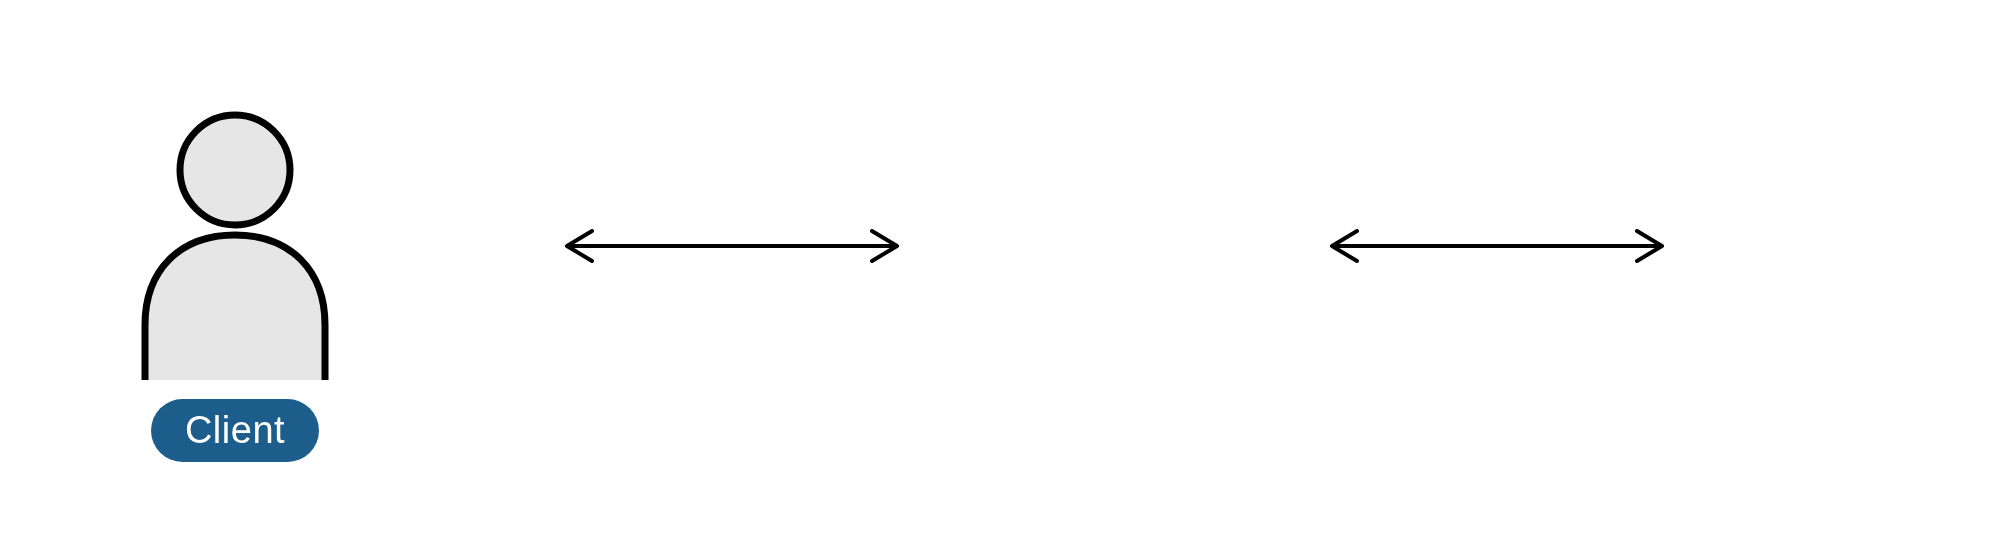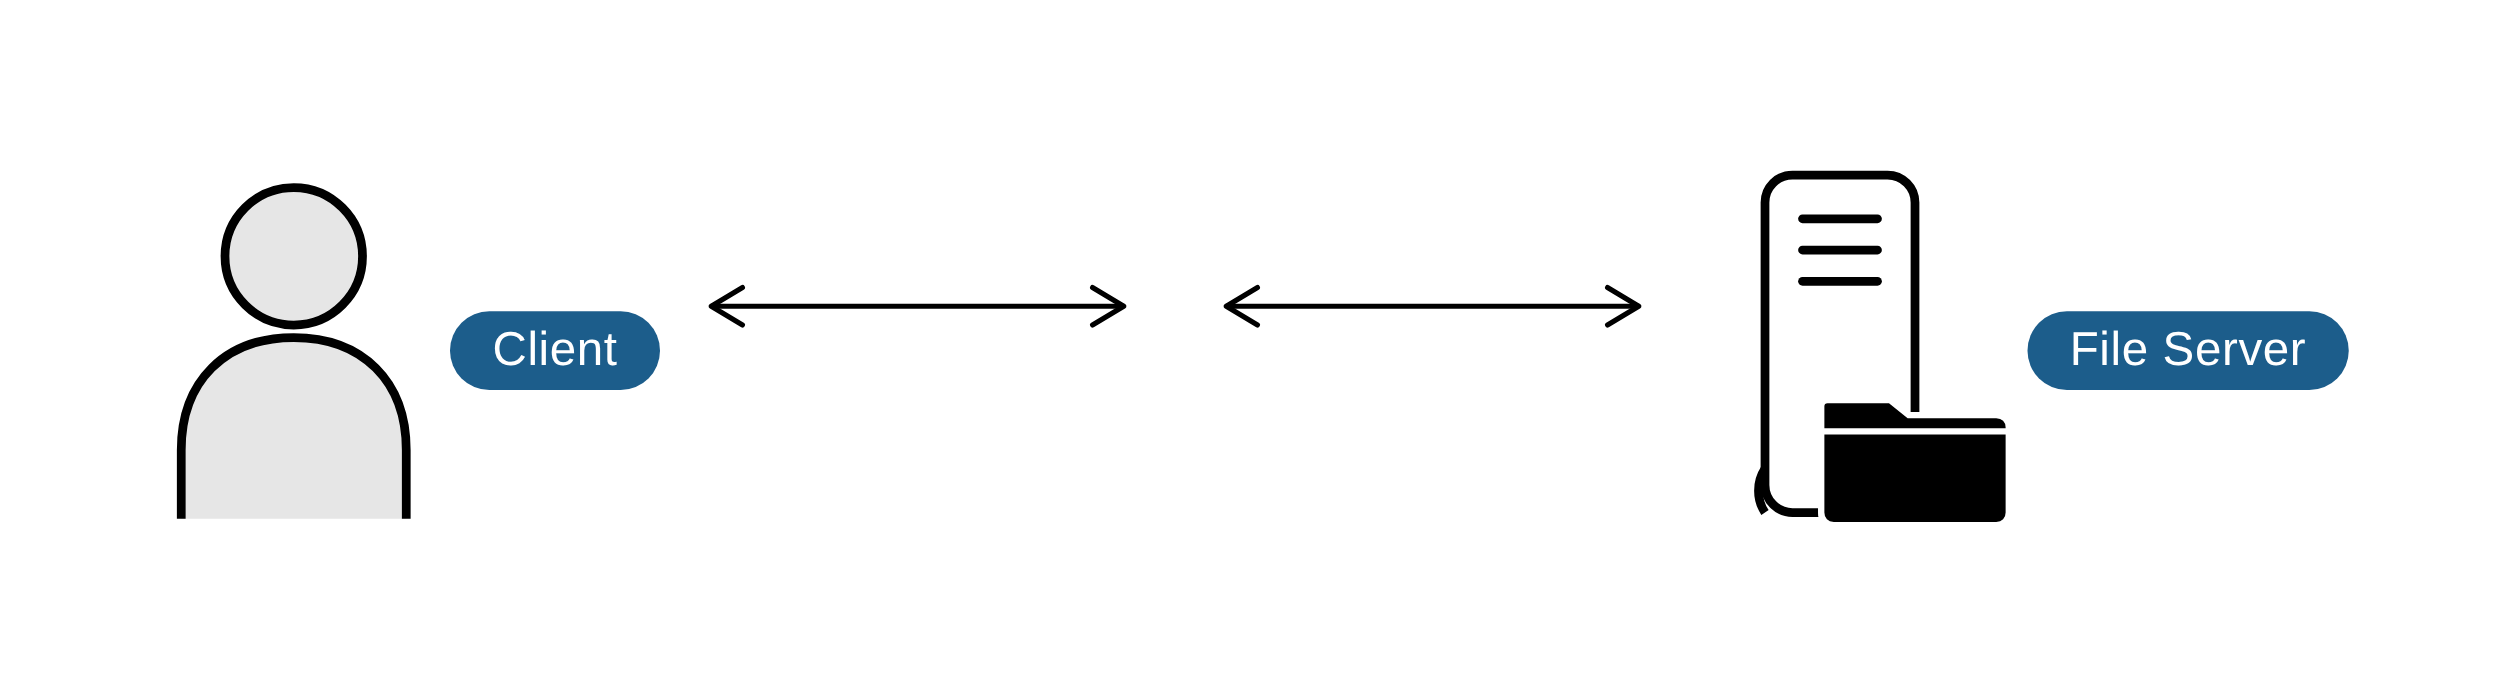--- a/index.html
+++ b/index.html
@@ -19,20 +19,21 @@
     .diagram {
       display: flex;
       align-items: center;
       justify-content: center;
       gap: 0;
       width: 100%;
       padding: 0 120px;
     }
     .node {
       display: flex;
+      flex-direction: column;
       align-items: center;
       gap: 10px;
     }
     .icon-wrap {
       height: 290px;
       display: flex;
       align-items: flex-end;
       justify-content: center;
     }
     .label {
@@ -84,35 +85,14 @@
   <div class="arrow-slot">
     <span>
       <svg width="370" height="60" viewBox="0 0 370 60">
         <line x1="20" y1="30" x2="350" y2="30" stroke="#000000" stroke-width="4"></line>
         <path d="M 20 30 L 45 15 M 20 30 L 45 45" stroke="#000000" stroke-width="4" fill="none" stroke-linecap="round"></path>
         <path d="M 350 30 L 325 15 M 350 30 L 325 45" stroke="#000000" stroke-width="4" fill="none" stroke-linecap="round"></path>
       </svg>
     </span>
   </div>
 
-  <div class="node">
-    <div class="icon-wrap">
-      <span>
-        <svg width="260" height="290" viewBox="0 0 260 290">
-
-          <rect x="60" y="10" width="120" height="270" rx="22" ry="22" fill="#ffffff" stroke="#000000" stroke-width="7"></rect>
-          <line x1="90" y1="45" x2="150" y2="45" stroke="#000000" stroke-width="7" stroke-linecap="round"></line>
-          <line x1="90" y1="70" x2="150" y2="70" stroke="#000000" stroke-width="7" stroke-linecap="round"></line>
-          <line x1="90" y1="95" x2="150" y2="95" stroke="#000000" stroke-width="7" stroke-linecap="round"></line>
-
-          <path d="M 60 245 A 32 32 0 0 0 60 280" fill="none" stroke="#000000" stroke-width="7"></path>
-
-          <g transform="translate(105,180)">
-            <path d="M 5 10 L 55 10 L 70 22 L 140 22 C 146 22 150 26 150 32 L 150 100 C 150 106 146 110 140 110 L 10 110 C 4 110 0 106 0 100 L 0 15 C 0 12 2 10 5 10 Z" fill="#000000" stroke="#ffffff" stroke-width="5"></path>
-            <path d="M 0 35 L 150 35 L 150 100 C 150 106 146 110 140 110 L 10 110 C 4 110 0 106 0 100 Z" fill="#000000" stroke="#ffffff" stroke-width="5"></path>
-          </g>
-        </svg>
-      </span>
-    </div>
-    <div class="label">File Server</div>
-  </div>
 
 </div>
 
 </body></html>

